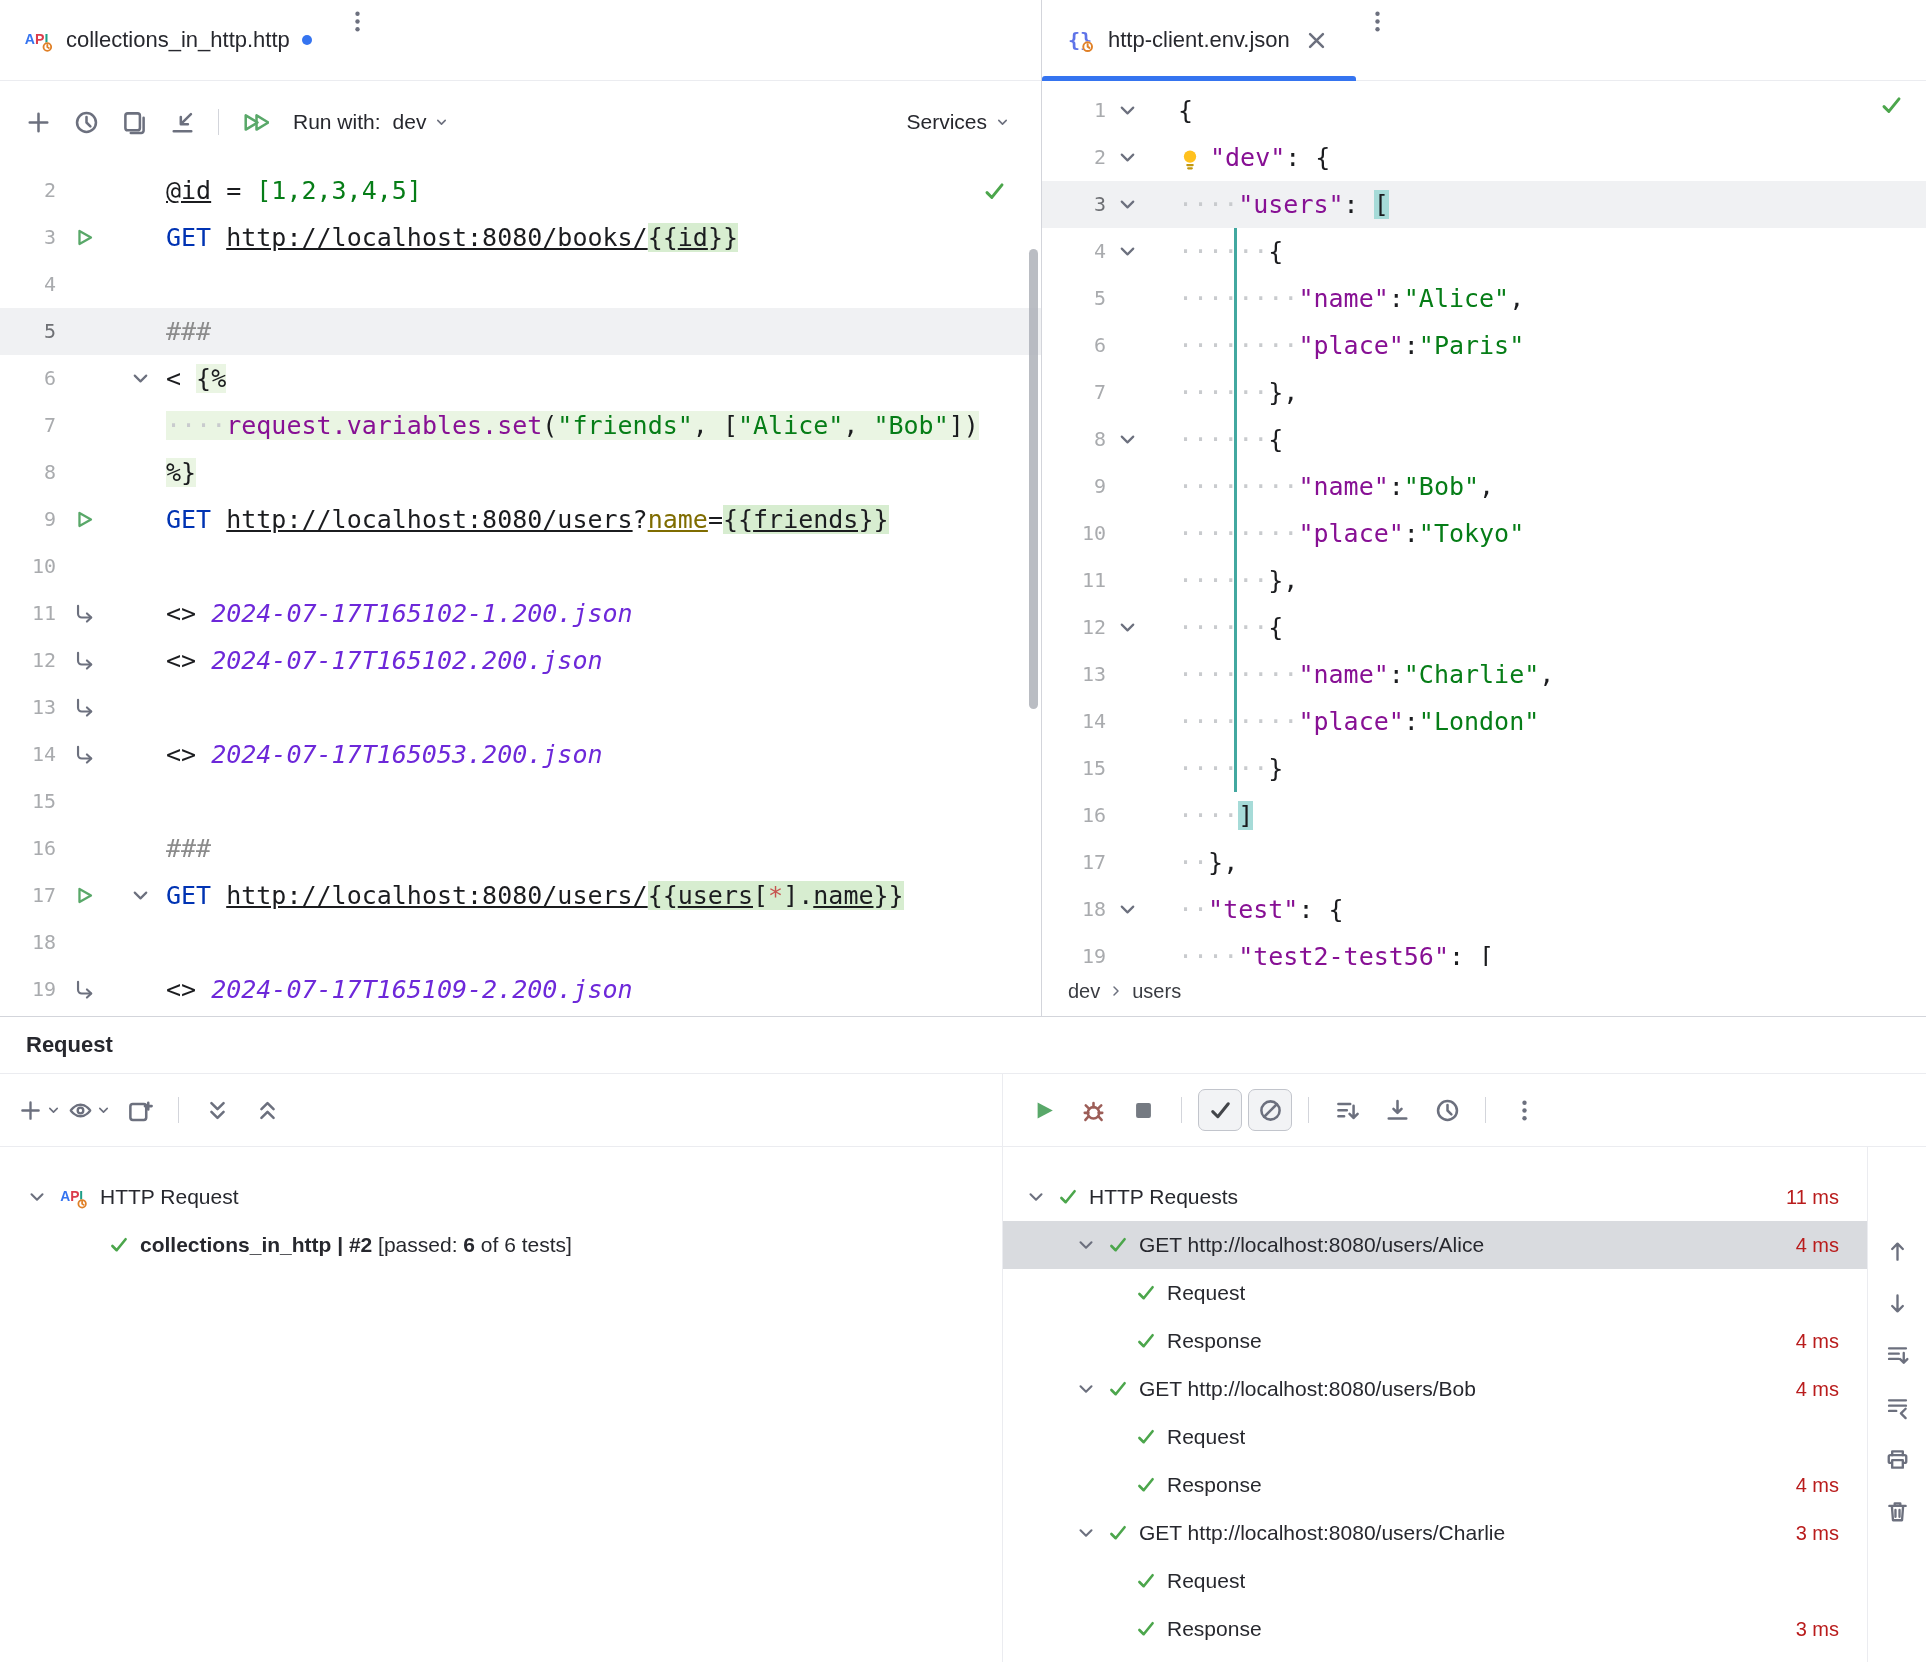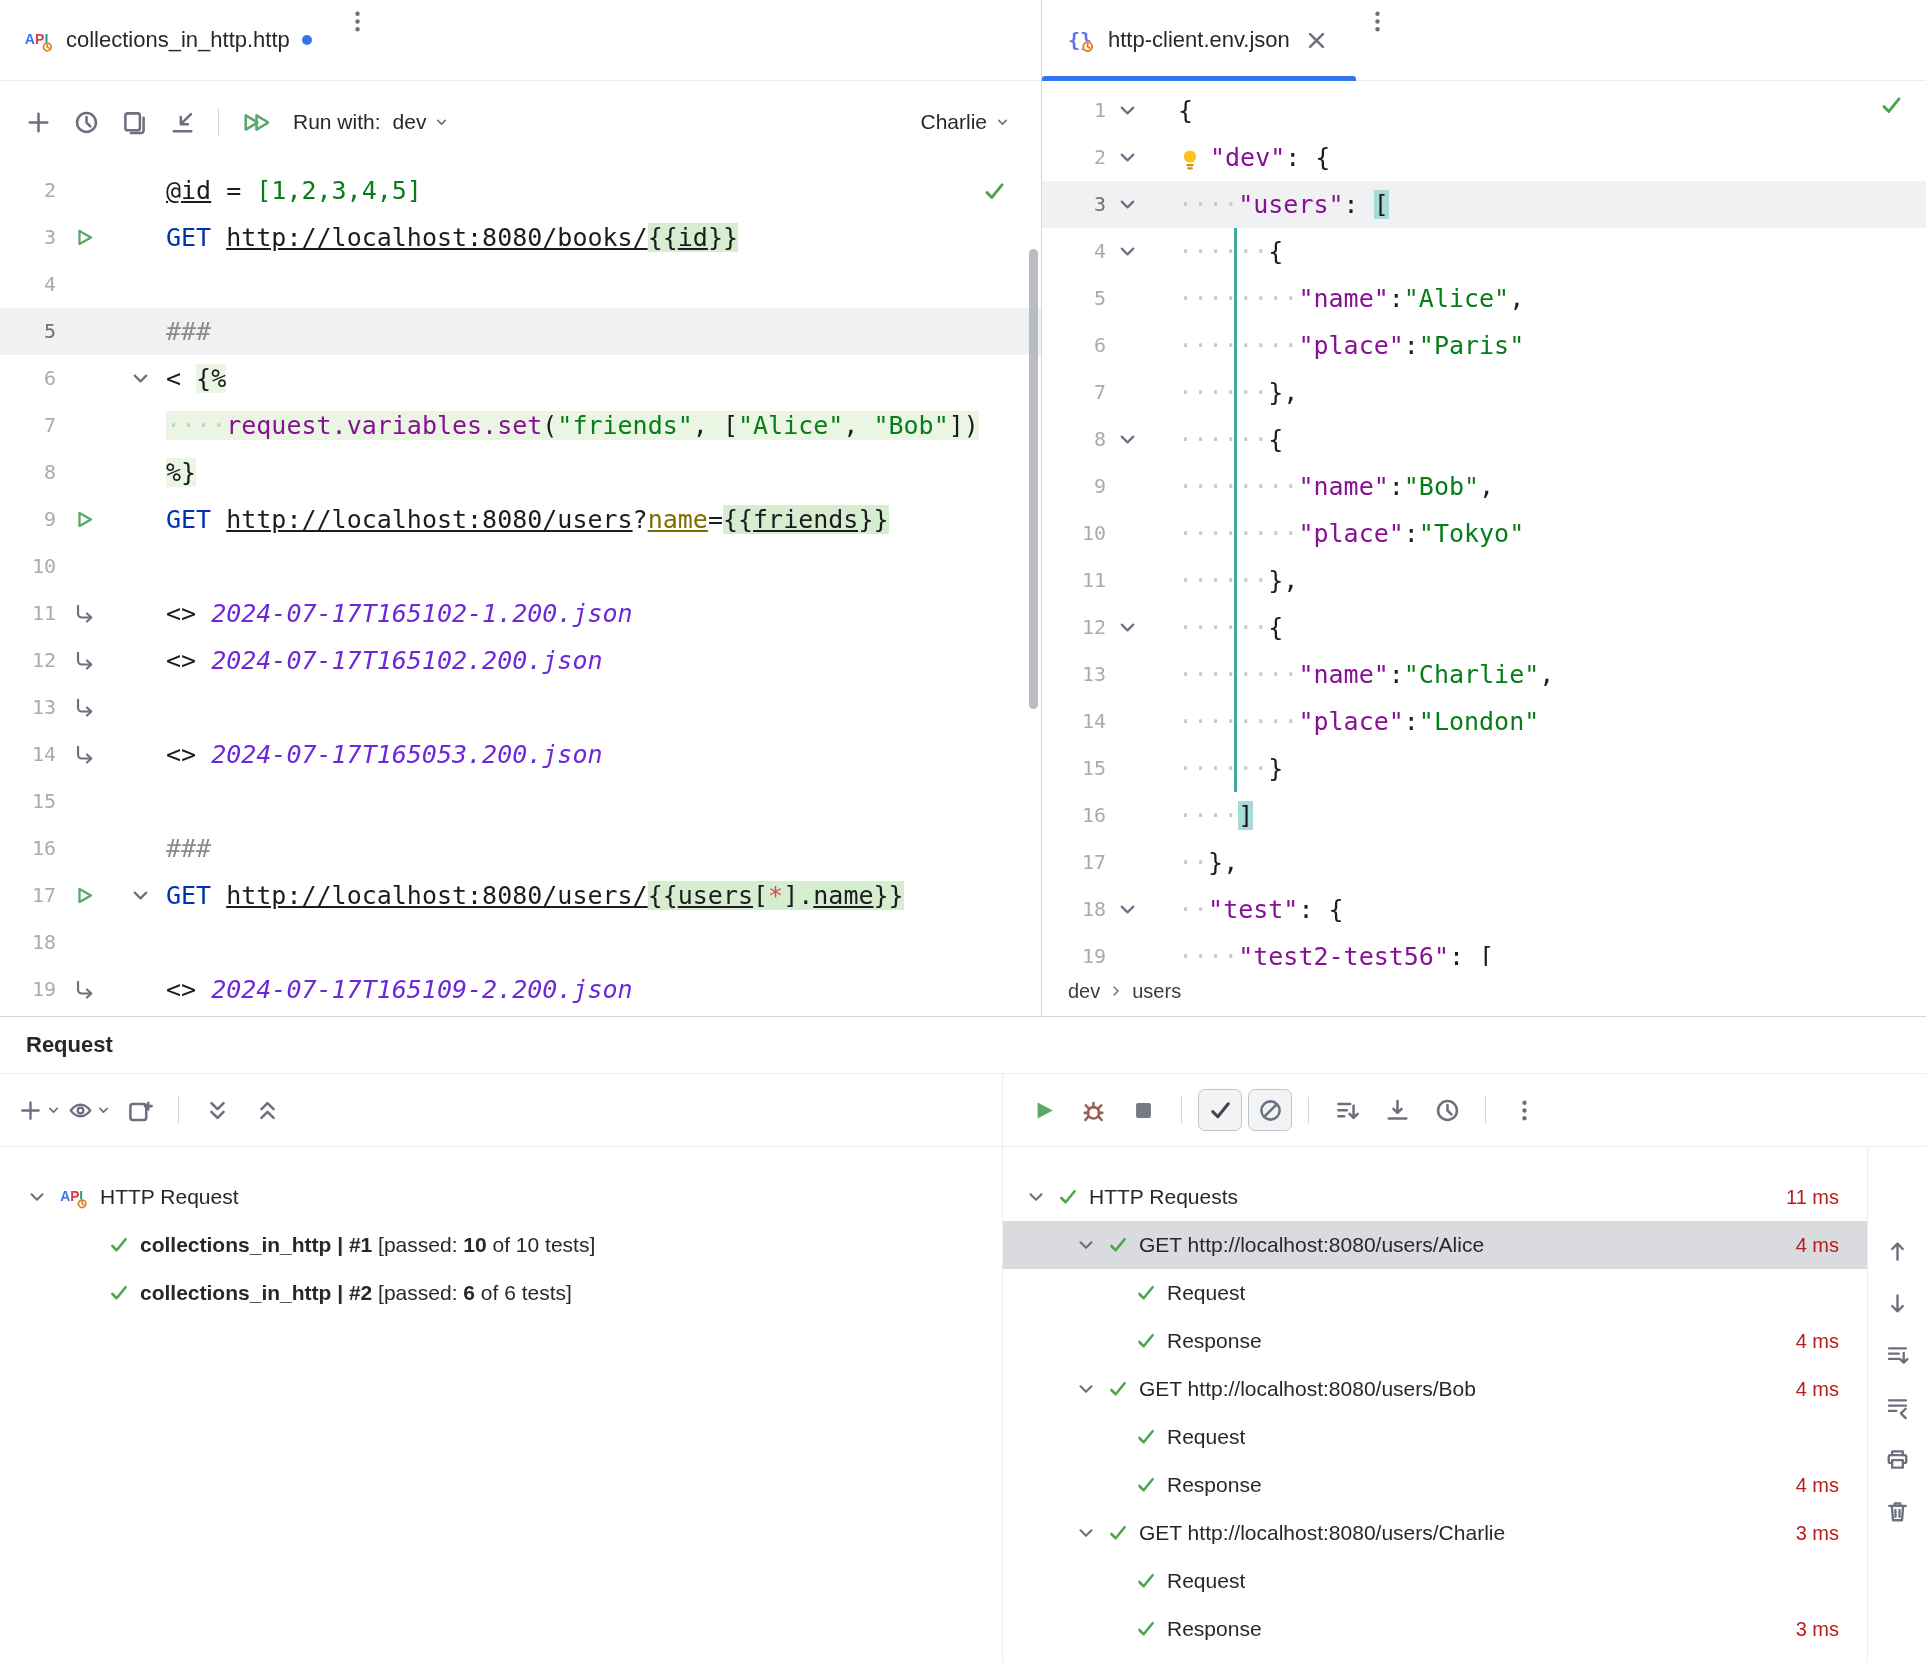--- a/index.html
+++ b/index.html
@@ -183,21 +183,21 @@
           <span class="env-select">
             <span>dev</span>
             <span class="icon mini">
                 <svg viewBox="0 0 16 16">
                   <path d="M4.5 6l3.5 3.5L11.5 6" stroke="#6C707E" fill="none" stroke-width="1.5" stroke-linecap="round" stroke-linejoin="round"></path>
                 </svg>
               </span>
           </span>
         </span>
         <span class="examples">
-          <span>Charlie</span>
+          <span>Services</span>
           <span class="icon mini">
               <svg viewBox="0 0 16 16">
                 <path d="M4.5 6l3.5 3.5L11.5 6" stroke="#6C707E" fill="none" stroke-width="1.5" stroke-linecap="round" stroke-linejoin="round"></path>
               </svg>
             </span>
         </span>
       </div>
 
       <div class="editor left-ed" id="left-editor">
         <span class="icon insp">
@@ -399,28 +399,20 @@
                 </svg>
               </span>
               <span class="tlabel">HTTP Request</span>
             </div>
             <div class="trow run">
               <span class="icon">
                 <svg viewBox="0 0 16 16">
                   <path stroke="#4CA64C" stroke-width="1.9" d="M3.2 8.7l3.1 3.1 6.5-8" fill="none" stroke-linecap="round" stroke-linejoin="round"></path>
                 </svg>
               </span>
-              <span class="tlabel"><strong class="run-name">collections_in_http | #1</strong><span> [passed: </span><strong>10</strong><span> of 10 tests]</span></span>
-            </div>
-            <div class="trow run">
-              <span class="icon">
-                <svg viewBox="0 0 16 16">
-                  <path stroke="#4CA64C" stroke-width="1.9" d="M3.2 8.7l3.1 3.1 6.5-8" fill="none" stroke-linecap="round" stroke-linejoin="round"></path>
-                </svg>
-              </span>
               <span class="tlabel"><strong class="run-name">collections_in_http | #2</strong><span> [passed: </span><strong>6</strong><span> of 6 tests]</span></span>
             </div>
           </div>
       </div>
 
       <div class="svc-right">
         <div class="svc-toolbar" id="svc-right-toolbar">
             <button class="tbtn">
               <svg viewBox="0 0 16 16">
                 <path fill="#59A869" stroke="none" d="M4.5 3.2v9.6L13.5 8z" stroke-linecap="round" stroke-linejoin="round"></path>

